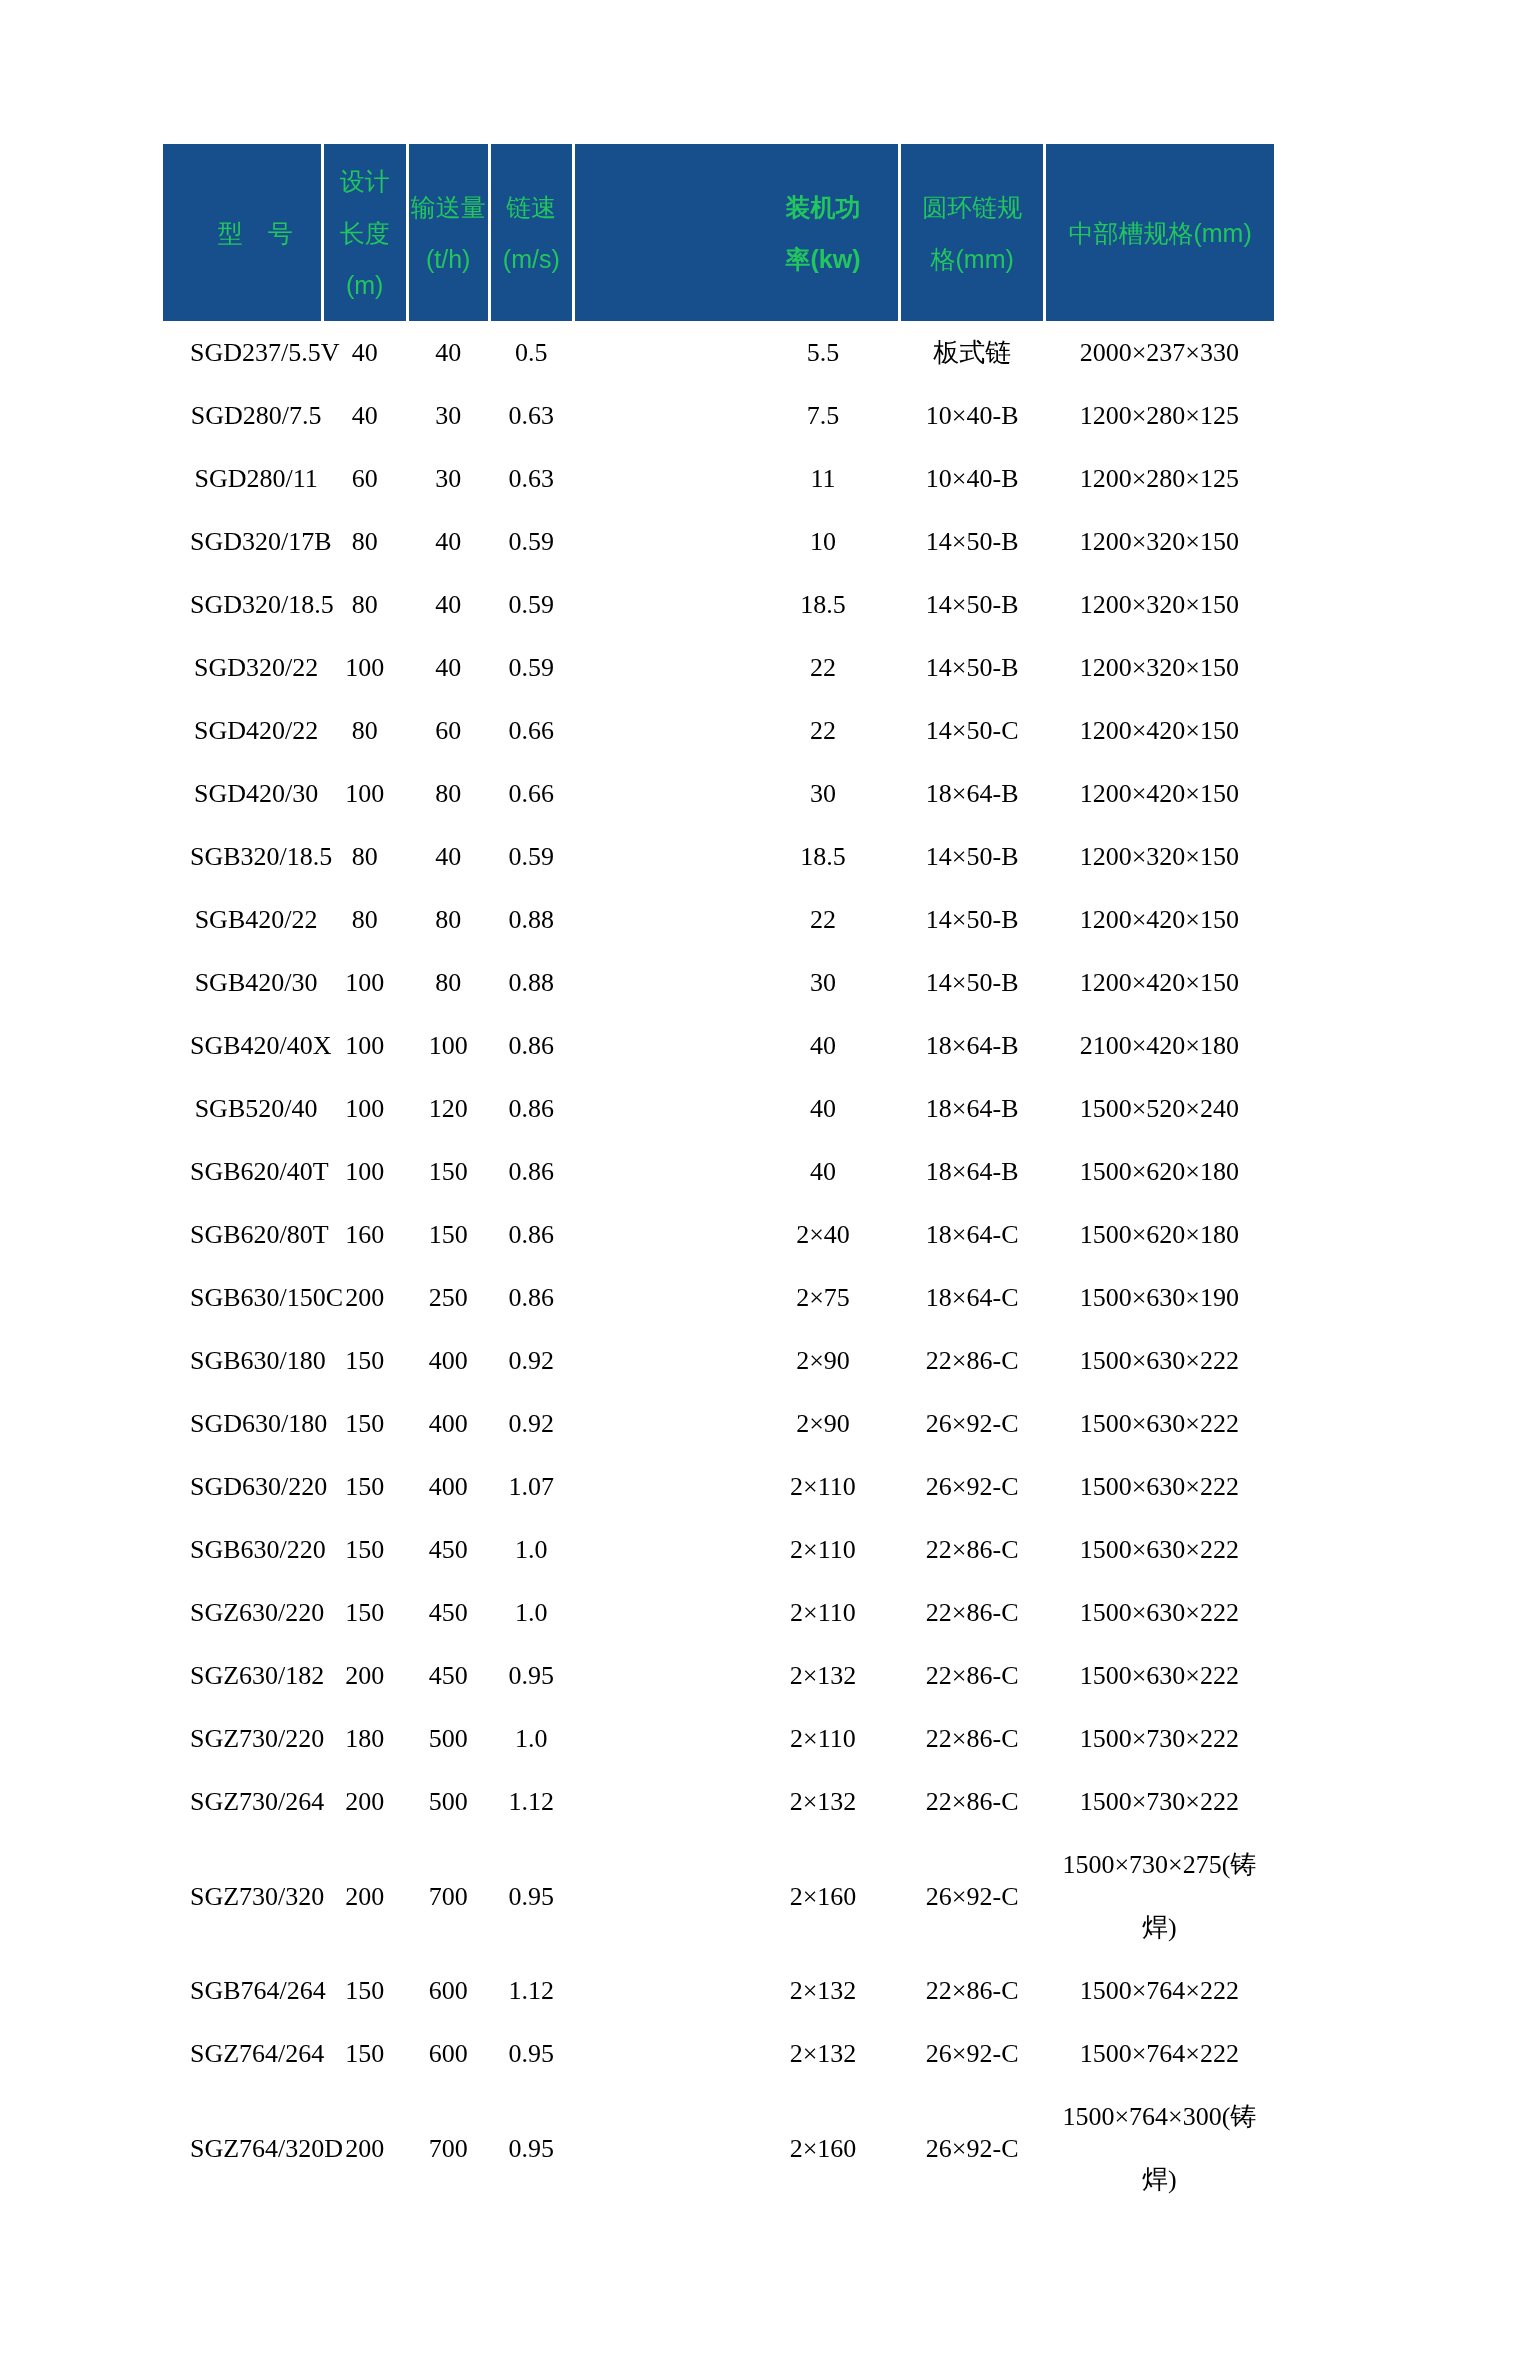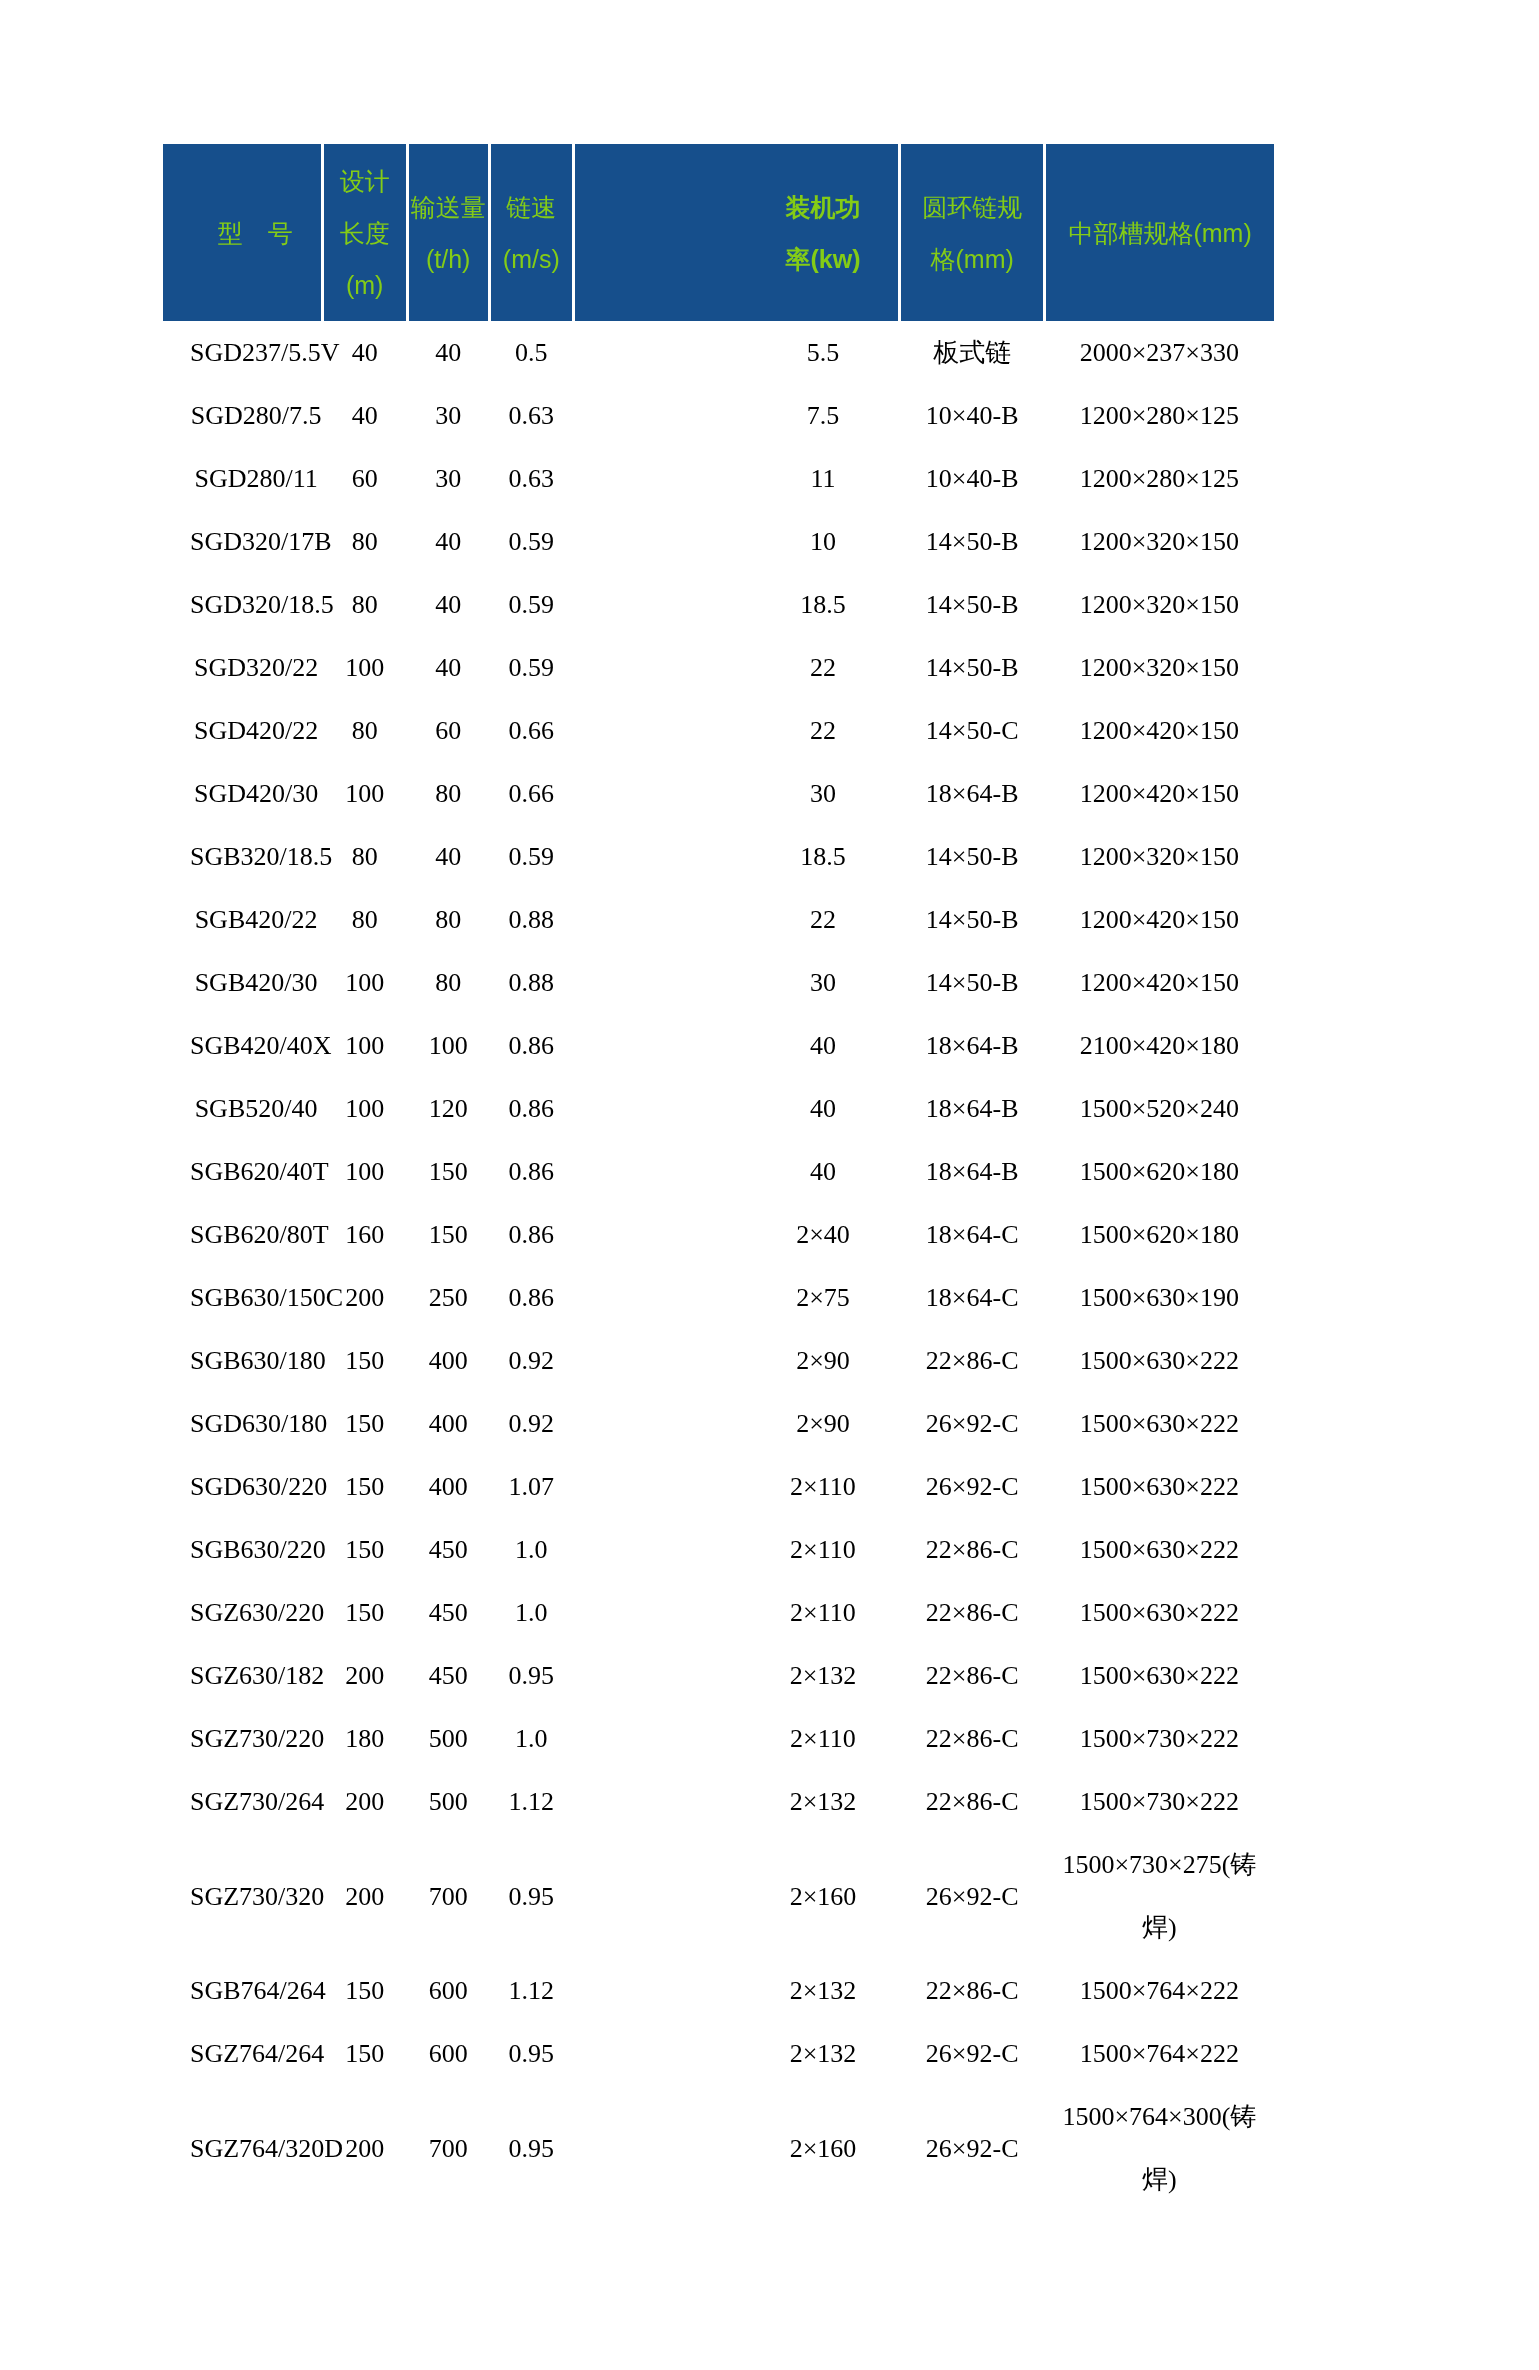--- a/index.html
+++ b/index.html
@@ -22,21 +22,21 @@
     position: absolute;
     left: 163px;
     top: 144px;
     width: 1111px;
     border-collapse: collapse;
     table-layout: fixed;
   }
   
   thead th {
     background: #164f8c;
-    color: #84cc16;
+    color: #22c55e;
     height: 177px;
     vertical-align: middle;
     text-align: center;
     font-family: "Liberation Sans", "DejaVu Sans", sans-serif;
     font-size: 25px;
     line-height: 52px;
     font-weight: normal;
     padding: 0;
     white-space: nowrap;
   }

